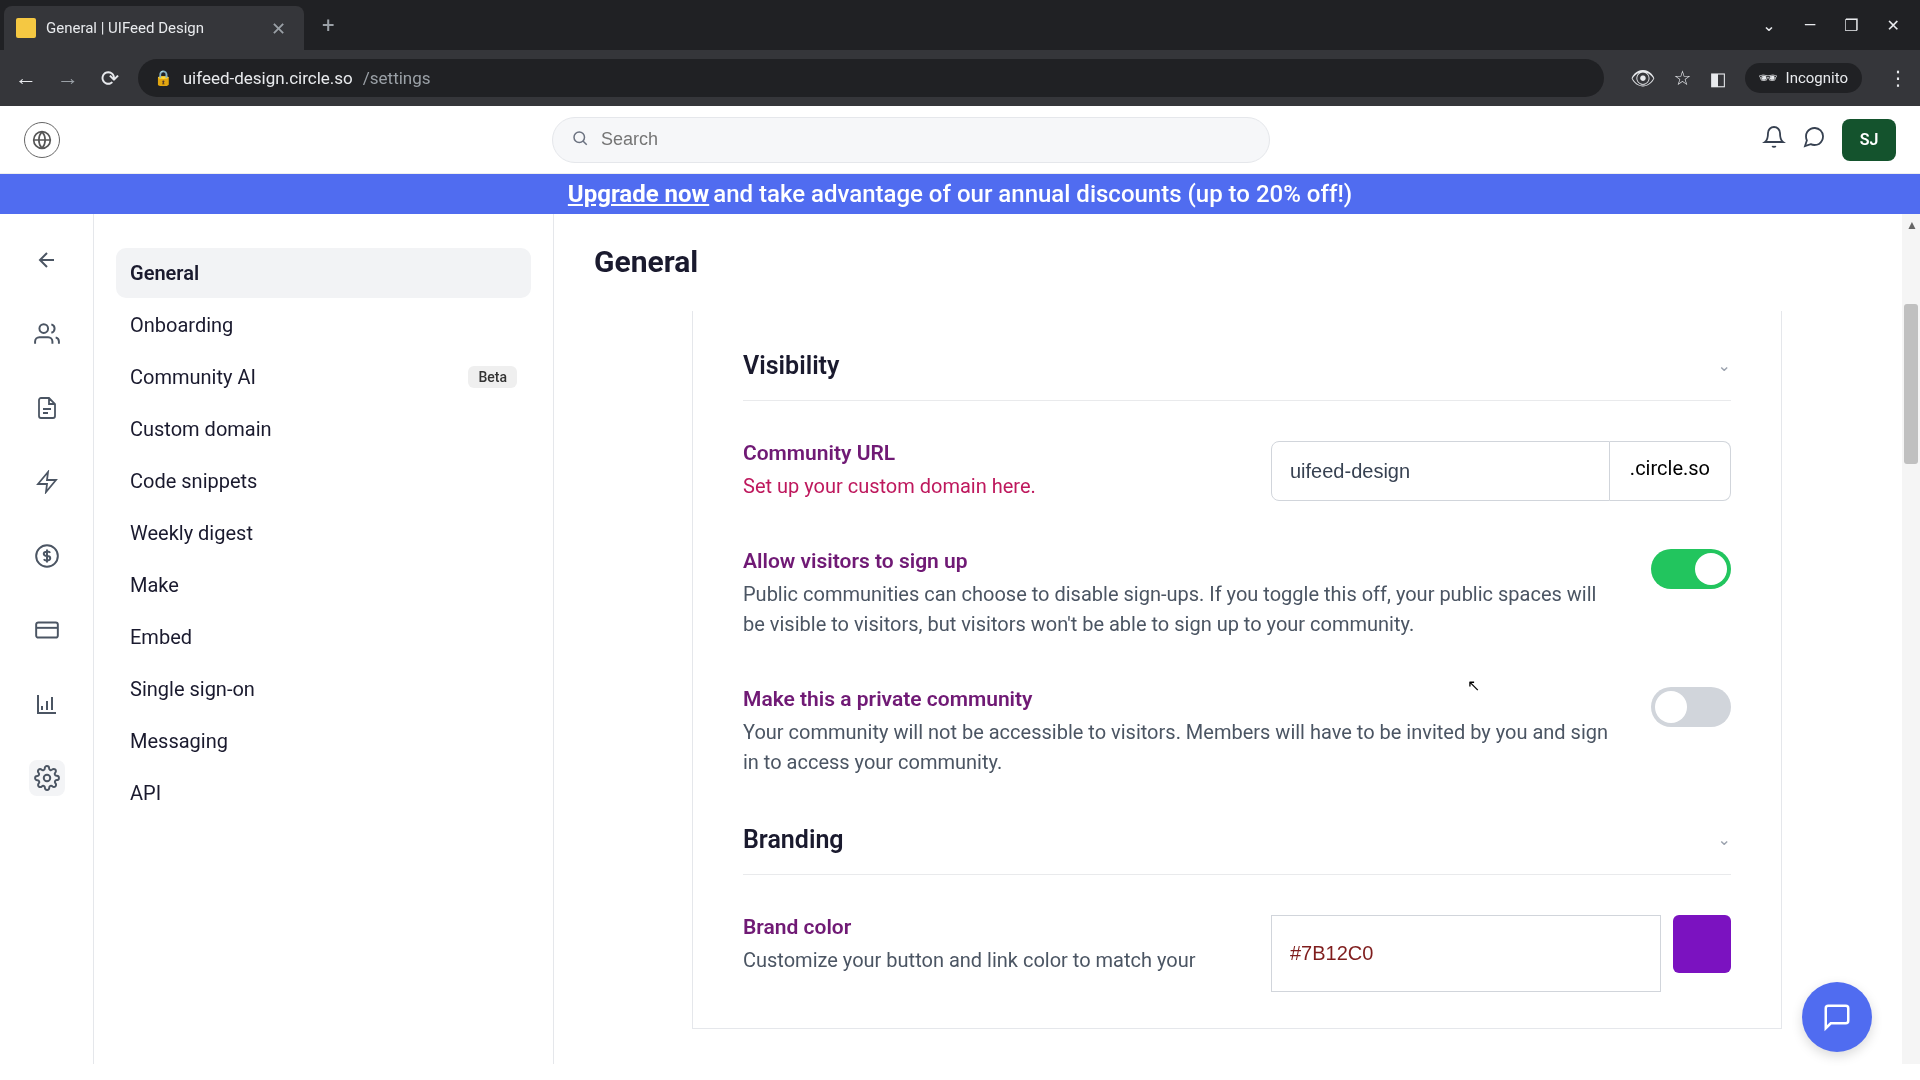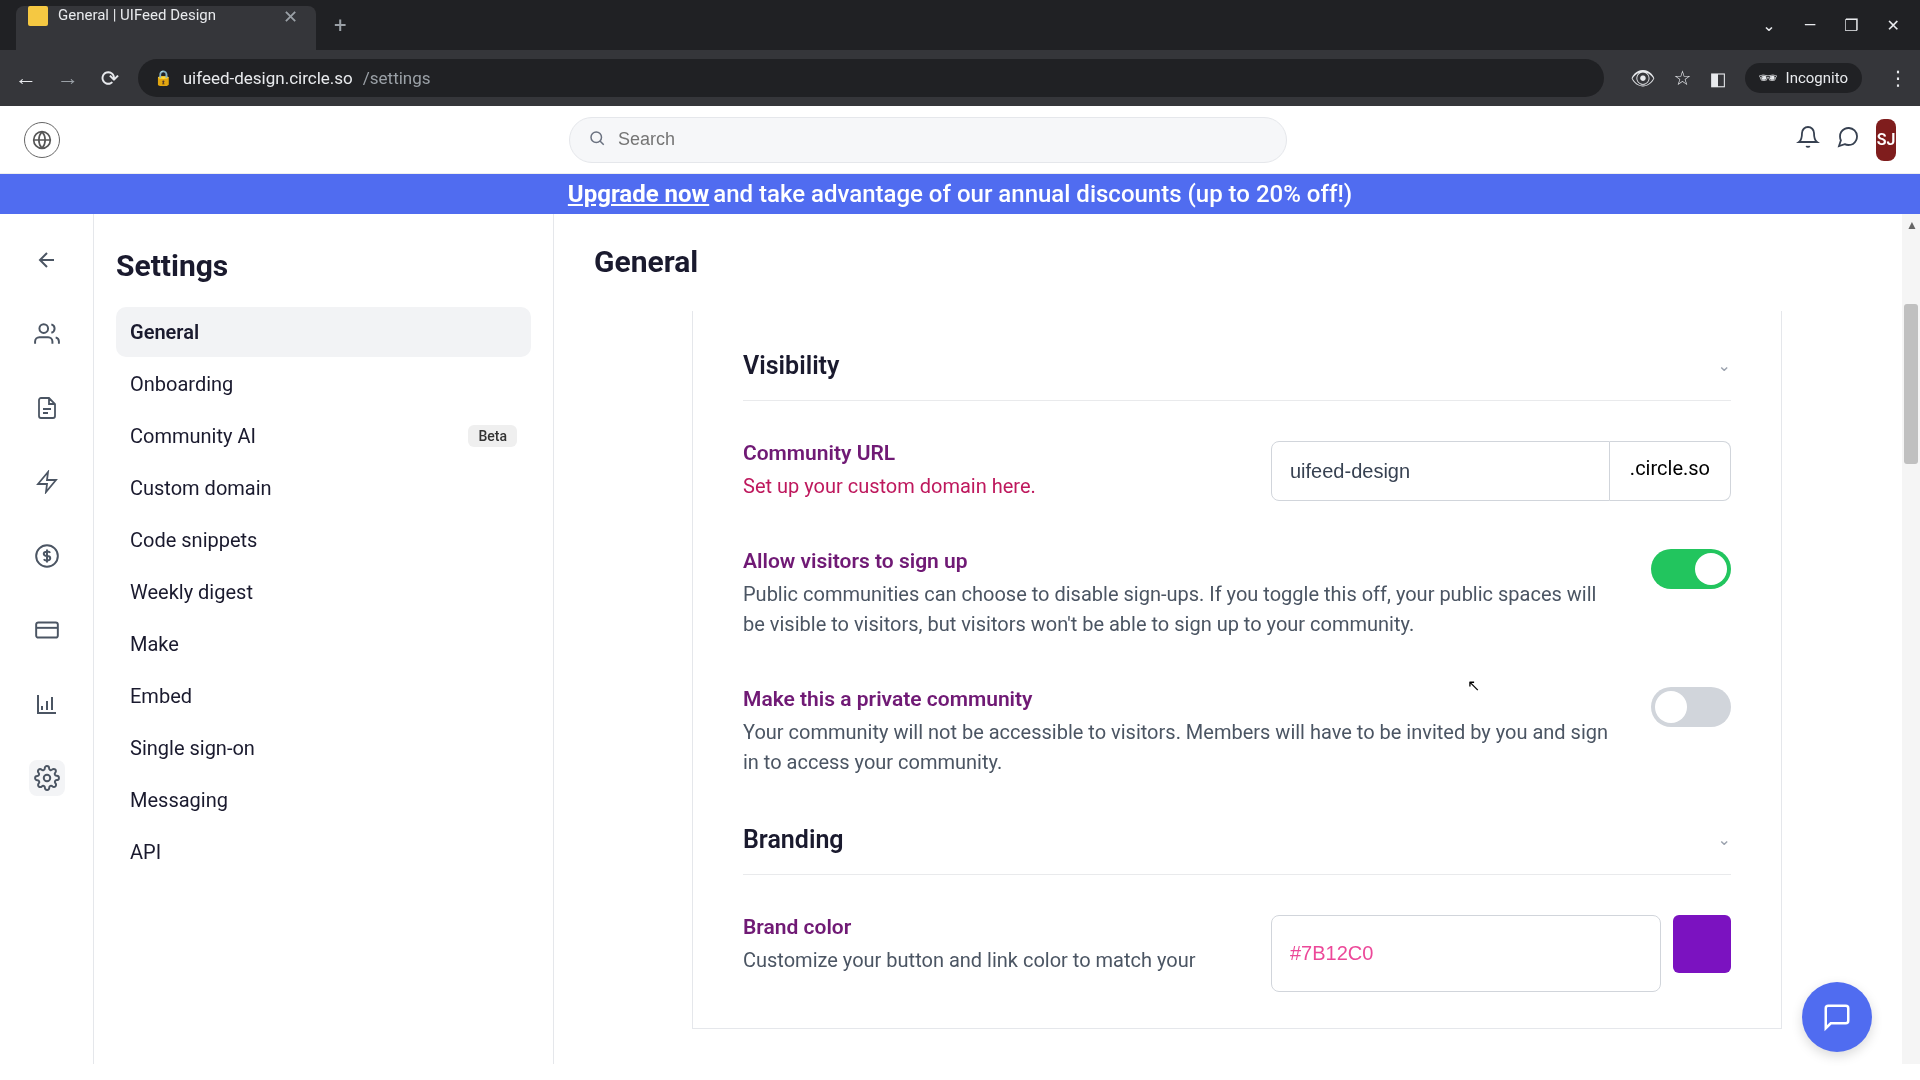--- a/index.html
+++ b/index.html
@@ -1,20 +1,20 @@
 <!DOCTYPE html>
 <html><head>
 <meta charset="utf-8">
 <style>
 * { box-sizing: border-box; margin: 0; padding: 0; }
 body { font-family: -apple-system, BlinkMacSystemFont, "Segoe UI", Roboto, sans-serif; background: #fff; overflow: hidden; width: 1920px; height: 1080px; }
 
 
 .browser-top { background: #202124; height: 50px; display: flex; align-items: center; }
-.tab { background: #35363a; height: 44px; margin-top: 6px; margin-left: 16px; display: flex; align-items: flex-start; padding: 0 12px; border-radius: 8px 8px 0 0; min-width: 300px; }
+.tab { background: #35363a; height: 44px; margin-top: 6px; margin-left: 4px; display: flex; align-items: center; padding: 0 12px; border-radius: 8px 8px 0 0; min-width: 300px; }
 .favicon { width: 20px; height: 20px; background: linear-gradient(135deg,#f5c842,#f5c842); border-radius: 2px; margin-right: 10px; }
 .tab-title { color: #e8eaed; font-size: 15px; flex: 1; }
 .tab-close { color: #9aa0a6; font-size: 18px; padding: 0 6px; cursor: pointer; }
 .new-tab { color: #9aa0a6; font-size: 22px; margin-left: 18px; cursor: pointer; }
 .win-controls { margin-left: auto; display: flex; gap: 28px; padding-right: 20px; color: #e8eaed; }
 .win-controls span { font-size: 16px; cursor: pointer; }
 
 .url-bar { background: #35363a; height: 56px; display: flex; align-items: center; padding: 0 12px; gap: 14px; }
 .nav-btn { color: #9aa0a6; font-size: 22px; cursor: pointer; width: 28px; text-align: center; }
 .nav-btn.active { color: #e8eaed; }
@@ -28,21 +28,21 @@
 
 
 .app-header { height: 68px; display: flex; align-items: center; padding: 0 24px; border-bottom: 1px solid #eee; }
 .globe-btn { width: 36px; height: 36px; border: 1.5px solid #666; border-radius: 50%; display:flex; align-items:center; justify-content:center; font-size:18px; color:#555; cursor:pointer; }
 .search-wrap { margin: 0 auto; width: 718px; }
 .search-box { height: 46px; background: #f6f7f9; border: 1px solid #e5e7eb; border-radius: 24px; display: flex; align-items: center; padding: 0 18px; gap: 12px; }
 .search-icon { color: #6b7280; font-size: 18px; }
 .search-box input { border: none; background: transparent; font-size: 18px; color: #374151; outline: none; flex:1; }
 .hdr-right { display:flex; align-items:center; gap:16px; }
 .hdr-icon { font-size: 22px; color:#374151; cursor:pointer; }
-.avatar { width: 20px; height: 42px; background: #7f1d1d; border-radius: 8px; color: #fff; display:flex; align-items:center; justify-content:center; font-weight:600; font-size:16px; cursor:pointer; }
+.avatar { width: 54px; height: 42px; background: #14532d; border-radius: 8px; color: #fff; display:flex; align-items:center; justify-content:center; font-weight:600; font-size:16px; cursor:pointer; }
 
 
 .banner { background: #506cf0; color: #fff; height: 40px; display:flex; align-items:center; justify-content:center; font-size: 24px; font-weight: 500; }
 .banner a { color:#fff; text-decoration: underline; font-weight:700; margin-right:4px; }
 
 
 .main { display: flex; height: calc(1080px - 50px - 56px - 68px - 56px); }
 .icon-rail { width: 94px; border-right: 1px solid #e5e7eb; display:flex; flex-direction:column; align-items:center; padding-top: 28px; gap: 38px; }
 .rail-icon { width:36px; height:36px; display:flex; align-items:center; justify-content:center; color:#4b5563; font-size:24px; cursor:pointer; border-radius:8px; }
 .rail-icon.active { background:#f3f4f6; }
@@ -68,21 +68,21 @@
 .url-input { display:flex; width:460px; }
 .url-input input { flex:1; border:1px solid #d1d5db; border-radius:8px 0 0 8px; padding: 14px 18px; font-size:20px; color:#374151; outline:none; }
 .url-suffix { border:1px solid #d1d5db; border-left:none; border-radius:0 8px 8px 0; padding:14px 20px; font-size:20px; color:#000000; background:#fff; }
 .toggle { width: 80px; height: 40px; border-radius: 20px; position:relative; cursor:pointer; }
 .toggle.off { background:#d1d5db; }
 .toggle.on { background:#22c55e; }
 .knob { position:absolute; top:4px; width:32px; height:32px; background:#fff; border-radius:50%; }
 .toggle.off .knob { left:4px; }
 .toggle.on .knob { right:4px; }
 .color-row { display:flex; gap:12px; width:460px; }
-.color-row input { flex:1; border:1px solid #d1d5db; border-radius:8px; padding:26px 18px; font-size:20px; color:#ec4899; outline:none; }
+.color-row input { flex:1; border:1px solid #d1d5db; border-radius:0; padding:26px 18px; font-size:20px; color:#7f1d1d; outline:none; }
 .swatch { width:58px; height:58px; background:#7B12C0; border-radius:6px; }
 
 .scrollbar-fake { position:absolute; right:0; top:0; bottom:0; width:18px; background:#f5f5f5; }
 .scroll-thumb { position:absolute; right:2px; top:90px; width:14px; height:160px; background:#c0c0c0; border-radius:3px; }
 .scroll-arrow { position:absolute; right:4px; width:10px; height:10px; color:#666; font-size:12px; }
 
 .chat-fab { position:fixed; right:48px; bottom:28px; width:70px; height:70px; background:#506cf0; border-radius:50%; display:flex; align-items:center; justify-content:center; color:#fff; font-size:30px; cursor:pointer; box-shadow: 0 4px 12px rgba(0,0,0,.15); }
 
 .cursor { position:fixed; left:1467px; top:676px; font-size:16px; color:#000; pointer-events:none; }
 </style>
@@ -204,21 +204,20 @@
       </div>
     <div class="rail-icon active">
         <svg width="26" height="26" viewBox="0 0 24 24" fill="none" stroke="currentColor" stroke-width="1.8">
           <circle cx="12" cy="12" r="3"></circle>
           <path d="M19.4 15a1.65 1.65 0 00.33 1.82l.06.06a2 2 0 11-2.83 2.83l-.06-.06a1.65 1.65 0 00-1.82-.33 1.65 1.65 0 00-1 1.51V21a2 2 0 11-4 0v-.09a1.65 1.65 0 00-1-1.51 1.65 1.65 0 00-1.82.33l-.06.06a2 2 0 11-2.83-2.83l.06-.06a1.65 1.65 0 00.33-1.82 1.65 1.65 0 00-1.51-1H3a2 2 0 110-4h.09a1.65 1.65 0 001.51-1 1.65 1.65 0 00-.33-1.82l-.06-.06a2 2 0 112.83-2.83l.06.06a1.65 1.65 0 001.82.33h0a1.65 1.65 0 001-1.51V3a2 2 0 114 0v.09a1.65 1.65 0 001 1.51h0a1.65 1.65 0 001.82-.33l.06-.06a2 2 0 112.83 2.83l-.06.06a1.65 1.65 0 00-.33 1.82v0a1.65 1.65 0 001.51 1H21a2 2 0 110 4h-.09a1.65 1.65 0 00-1.51 1z"></path>
         </svg>
       </div>
   </div>
 
   <div class="sidebar">
-    <h2>Settings</h2>
     <div class="nav-item active">
         <span>General</span>
       </div>
     <div class="nav-item">
         <span>Onboarding</span>
       </div>
     <div class="nav-item">
         <span>Community AI</span>
         <span class="beta-badge">Beta</span>
       </div>

